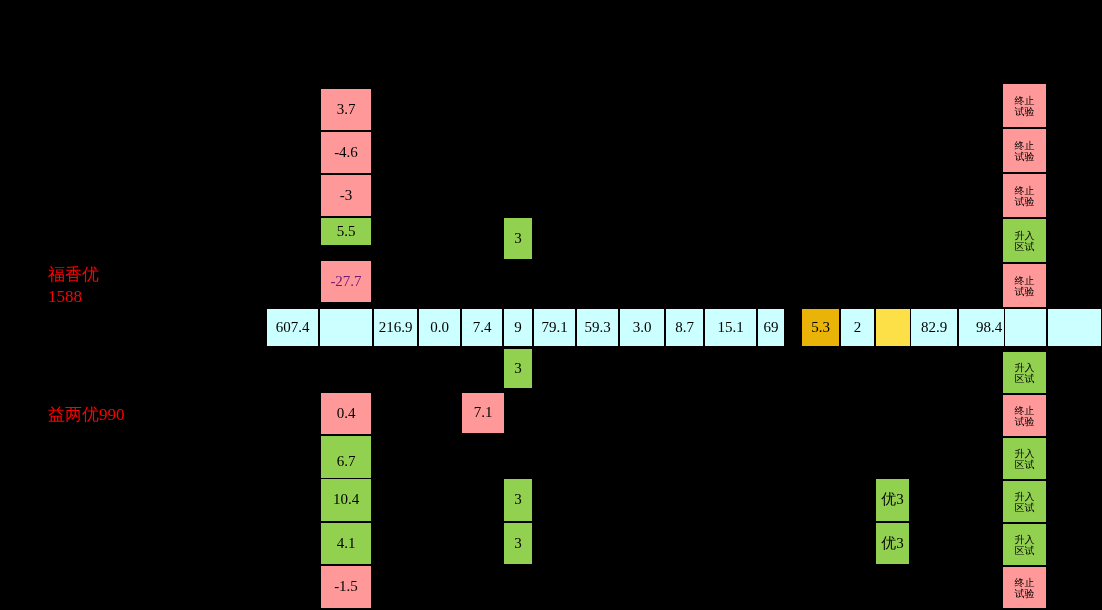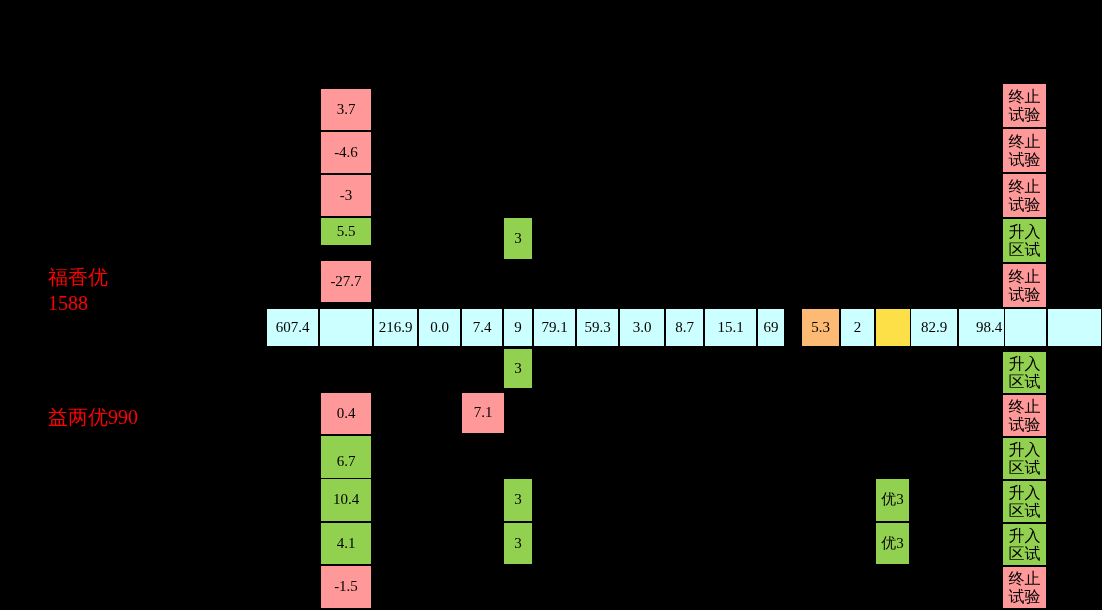--- a/index.html
+++ b/index.html
@@ -25,45 +25,45 @@
     text-align: center;
     color: #000000;
     font-size: 15px;
     line-height: 1.05;
     white-space: pre-line;
   }
   .cell.pink { background: #FF9999; }
   .cell.green { background: #92D050; }
   .cell.blue { background: #CCFFFF; }
   .cell.vert {
-    font-size: 16px;
+    font-size: 10px;
     line-height: 1.1;
   }
   .rowlabel {
     position: absolute;
     color: #FF0000;
     font-family: "Liberation Serif", "DejaVu Serif", serif;
-    font-size: 20px;
+    font-size: 17px;
     line-height: 1.3;
     white-space: pre-line;
     text-align: left;
   }
 </style>
 </head>
 <body>
 
 <div id="canvas" style="width: 1102px; height: 610px; background: rgb(0, 0, 0);">
     <div class="rowlabel" style="left: 48px; top: 264px; color: rgb(255, 0, 0);">福香优
 1588</div>
     <div class="rowlabel" style="left: 48px; top: 404px; color: rgb(255, 0, 0);">益两优990</div>
     <div class="cell pink" style="left: 320px; top: 88px; width: 52px; height: 43px; background: rgb(255, 153, 153); border-color: rgb(0, 0, 0); color: rgb(0, 0, 0);">3.7</div>
     <div class="cell pink" style="left: 320px; top: 131px; width: 52px; height: 43px; background: rgb(255, 153, 153); border-color: rgb(0, 0, 0); color: rgb(0, 0, 0);">-4.6</div>
     <div class="cell pink" style="left: 320px; top: 174px; width: 52px; height: 43px; background: rgb(255, 153, 153); border-color: rgb(0, 0, 0); color: rgb(0, 0, 0);">-3</div>
     <div class="cell green" style="left: 320px; top: 217px; width: 52px; height: 29px; background: rgb(146, 208, 80); border-color: rgb(0, 0, 0); color: rgb(0, 0, 0); text-align: center;">5.5</div>
-    <div class="cell pink" style="left: 320px; top: 260px; width: 52px; height: 43px; background: rgb(255, 153, 153); border-color: rgb(0, 0, 0); color: #000000; text-align: center;">-27.7</div>
+    <div class="cell pink" style="left: 320px; top: 260px; width: 52px; height: 43px; background: rgb(255, 153, 153); border-color: rgb(0, 0, 0); color: #701a75; text-align: center;">-27.7</div>
     <div class="cell green" style="left: 503px; top: 217px; width: 30px; height: 43px; background: rgb(146, 208, 80); border-color: rgb(0, 0, 0); color: rgb(0, 0, 0);">3</div>
     <div class="cell pink vert" style="left: 1002px; top: 83px; width: 45px; height: 45px; background: rgb(255, 153, 153); border-color: rgb(0, 0, 0); color: rgb(0, 0, 0);">终止
 试验</div>
     <div class="cell pink vert" style="left: 1002px; top: 128px; width: 45px; height: 45px; background: rgb(255, 153, 153); border-color: rgb(0, 0, 0); color: rgb(0, 0, 0);">终止
 试验</div>
     <div class="cell pink vert" style="left: 1002px; top: 173px; width: 45px; height: 45px; background: rgb(255, 153, 153); border-color: rgb(0, 0, 0); color: rgb(0, 0, 0);">终止
 试验</div>
     <div class="cell green vert" style="left: 1002px; top: 218px; width: 45px; height: 45px; background: rgb(146, 208, 80); border-color: rgb(0, 0, 0); color: rgb(0, 0, 0);">升入
 区试</div>
     <div class="cell pink vert" style="left: 1002px; top: 263px; width: 45px; height: 45px; background: rgb(255, 153, 153); border-color: rgb(0, 0, 0); color: rgb(0, 0, 0);">终止
@@ -73,21 +73,21 @@
     <div class="cell blue" style="left: 373px; top: 308px; width: 45px; height: 39px; background: rgb(204, 255, 255); border-color: rgb(0, 0, 0); color: rgb(0, 0, 0);">216.9</div>
     <div class="cell blue" style="left: 418px; top: 308px; width: 43px; height: 39px; background: rgb(204, 255, 255); border-color: rgb(0, 0, 0); color: rgb(0, 0, 0);">0.0</div>
     <div class="cell blue" style="left: 461px; top: 308px; width: 42px; height: 39px; background: rgb(204, 255, 255); border-color: rgb(0, 0, 0); color: rgb(0, 0, 0);">7.4</div>
     <div class="cell blue" style="left: 503px; top: 308px; width: 30px; height: 39px; background: rgb(204, 255, 255); border-color: rgb(0, 0, 0); color: rgb(0, 0, 0);">9</div>
     <div class="cell blue" style="left: 533px; top: 308px; width: 43px; height: 39px; background: rgb(204, 255, 255); border-color: rgb(0, 0, 0); color: rgb(0, 0, 0);">79.1</div>
     <div class="cell blue" style="left: 576px; top: 308px; width: 43px; height: 39px; background: rgb(204, 255, 255); border-color: rgb(0, 0, 0); color: rgb(0, 0, 0);">59.3</div>
     <div class="cell blue" style="left: 619px; top: 308px; width: 46px; height: 39px; background: rgb(204, 255, 255); border-color: rgb(0, 0, 0); color: rgb(0, 0, 0);">3.0</div>
     <div class="cell blue" style="left: 665px; top: 308px; width: 39px; height: 39px; background: rgb(204, 255, 255); border-color: rgb(0, 0, 0); color: rgb(0, 0, 0); text-align: center;">8.7</div>
     <div class="cell blue" style="left: 704px; top: 308px; width: 53px; height: 39px; background: rgb(204, 255, 255); border-color: rgb(0, 0, 0); color: rgb(0, 0, 0);">15.1</div>
     <div class="cell blue" style="left: 757px; top: 308px; width: 28px; height: 39px; background: rgb(204, 255, 255); border-color: rgb(0, 0, 0); color: rgb(0, 0, 0);">69</div>
-    <div class="cell blue" style="left: 801px; top: 308px; width: 39px; height: 39px; background: #fdba74; border-color: rgb(0, 0, 0); color: rgb(0, 0, 0);">5.3</div>
+    <div class="cell blue" style="left: 801px; top: 308px; width: 39px; height: 39px; background: #eab308; border-color: rgb(0, 0, 0); color: rgb(0, 0, 0);">5.3</div>
     <div class="cell blue" style="left: 840px; top: 308px; width: 35px; height: 39px; background: rgb(204, 255, 255); border-color: rgb(0, 0, 0); color: rgb(0, 0, 0);">2</div>
     <div class="cell blue vert" style="left: 875px; top: 308px; width: 35px; height: 39px; background: #fde047; border-color: rgb(0, 0, 0); color: rgb(0, 0, 0); padding-left: 44px;">普通</div>
     <div class="cell blue" style="left: 910px; top: 308px; width: 48px; height: 39px; background: rgb(204, 255, 255); border-color: rgb(0, 0, 0); color: rgb(0, 0, 0);">82.9</div>
     <div class="cell blue" style="left: 958px; top: 308px; width: 62px; height: 39px; background: rgb(204, 255, 255); border-color: rgb(0, 0, 0); color: rgb(0, 0, 0);">98.4</div>
     <div class="cell blue" style="left: 1004px; top: 308px; width: 43px; height: 39px; background: rgb(204, 255, 255); border-color: rgb(0, 0, 0); color: rgb(0, 0, 0);"></div>
     <div class="cell blue" style="left: 1047px; top: 308px; width: 55px; height: 39px; background: rgb(204, 255, 255); border-color: rgb(0, 0, 0); color: rgb(0, 0, 0);"></div>
     <div class="cell green" style="left: 503px; top: 348px; width: 30px; height: 41px; background: rgb(146, 208, 80); border-color: rgb(0, 0, 0); color: rgb(0, 0, 0);">3</div>
     <div class="cell green vert" style="left: 1002px; top: 351px; width: 45px; height: 43px; background: rgb(146, 208, 80); border-color: rgb(0, 0, 0); color: rgb(0, 0, 0);">升入
 区试</div>
     <div class="cell pink vert" style="left: 1002px; top: 394px; width: 45px; height: 43px; background: rgb(255, 153, 153); border-color: rgb(0, 0, 0); color: rgb(0, 0, 0);">终止

